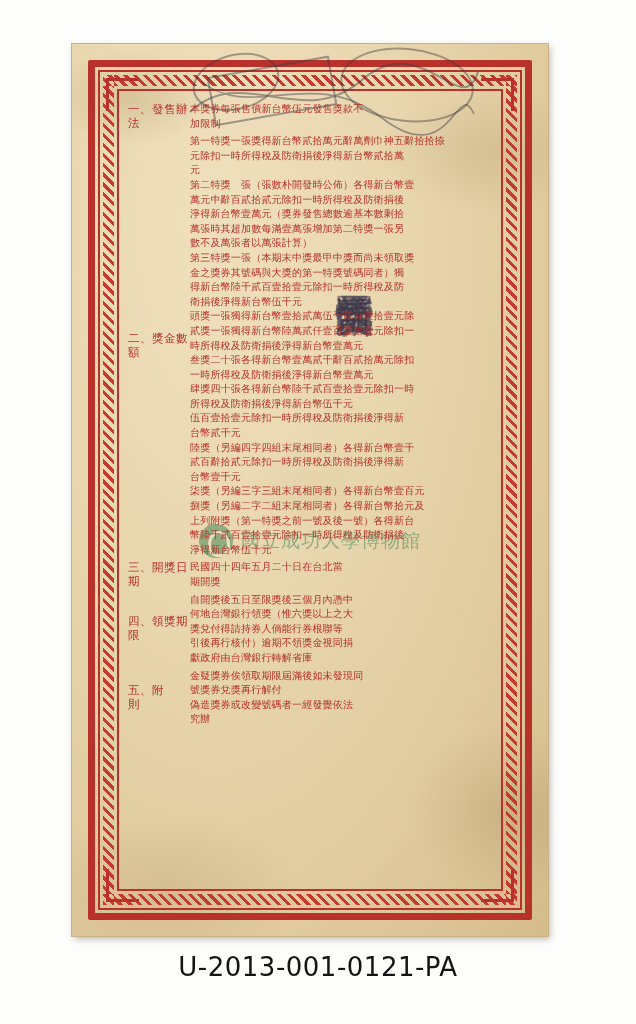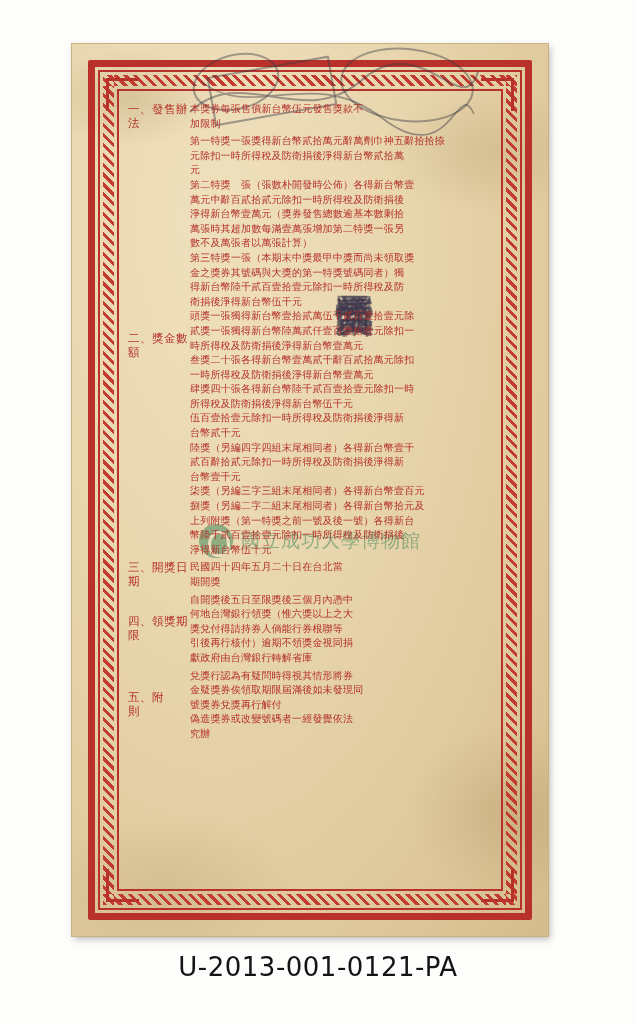--- a/index.html
+++ b/index.html
@@ -296,21 +296,20 @@
             <p>自開獎後五日至限獎後三個月內憑中</p>
             <p>何地台灣銀行領獎（惟六獎以上之大</p>
             <p>獎兌付得請持券人倘能行券根聯等</p>
             <p>引後再行核付）逾期不領獎金視同捐</p>
             <p>獻政府由台灣銀行轉解省庫</p>
           </div>
         </div>
         <div class="clause">
           <div class="clause-head">五、附　　則</div>
           <div class="clause-body">
-            <p>兌獎行認為有疑問時得視其情形將券</p>
             <p>金疑獎券俟領取期限屆滿後如未發現同</p>
             <p>號獎券兌獎再行解付</p>
             <p>偽造獎券或改變號碼者一經發覺依法</p>
             <p>究辦</p>
           </div>
         </div>
       </div>
 
   </div>
 

